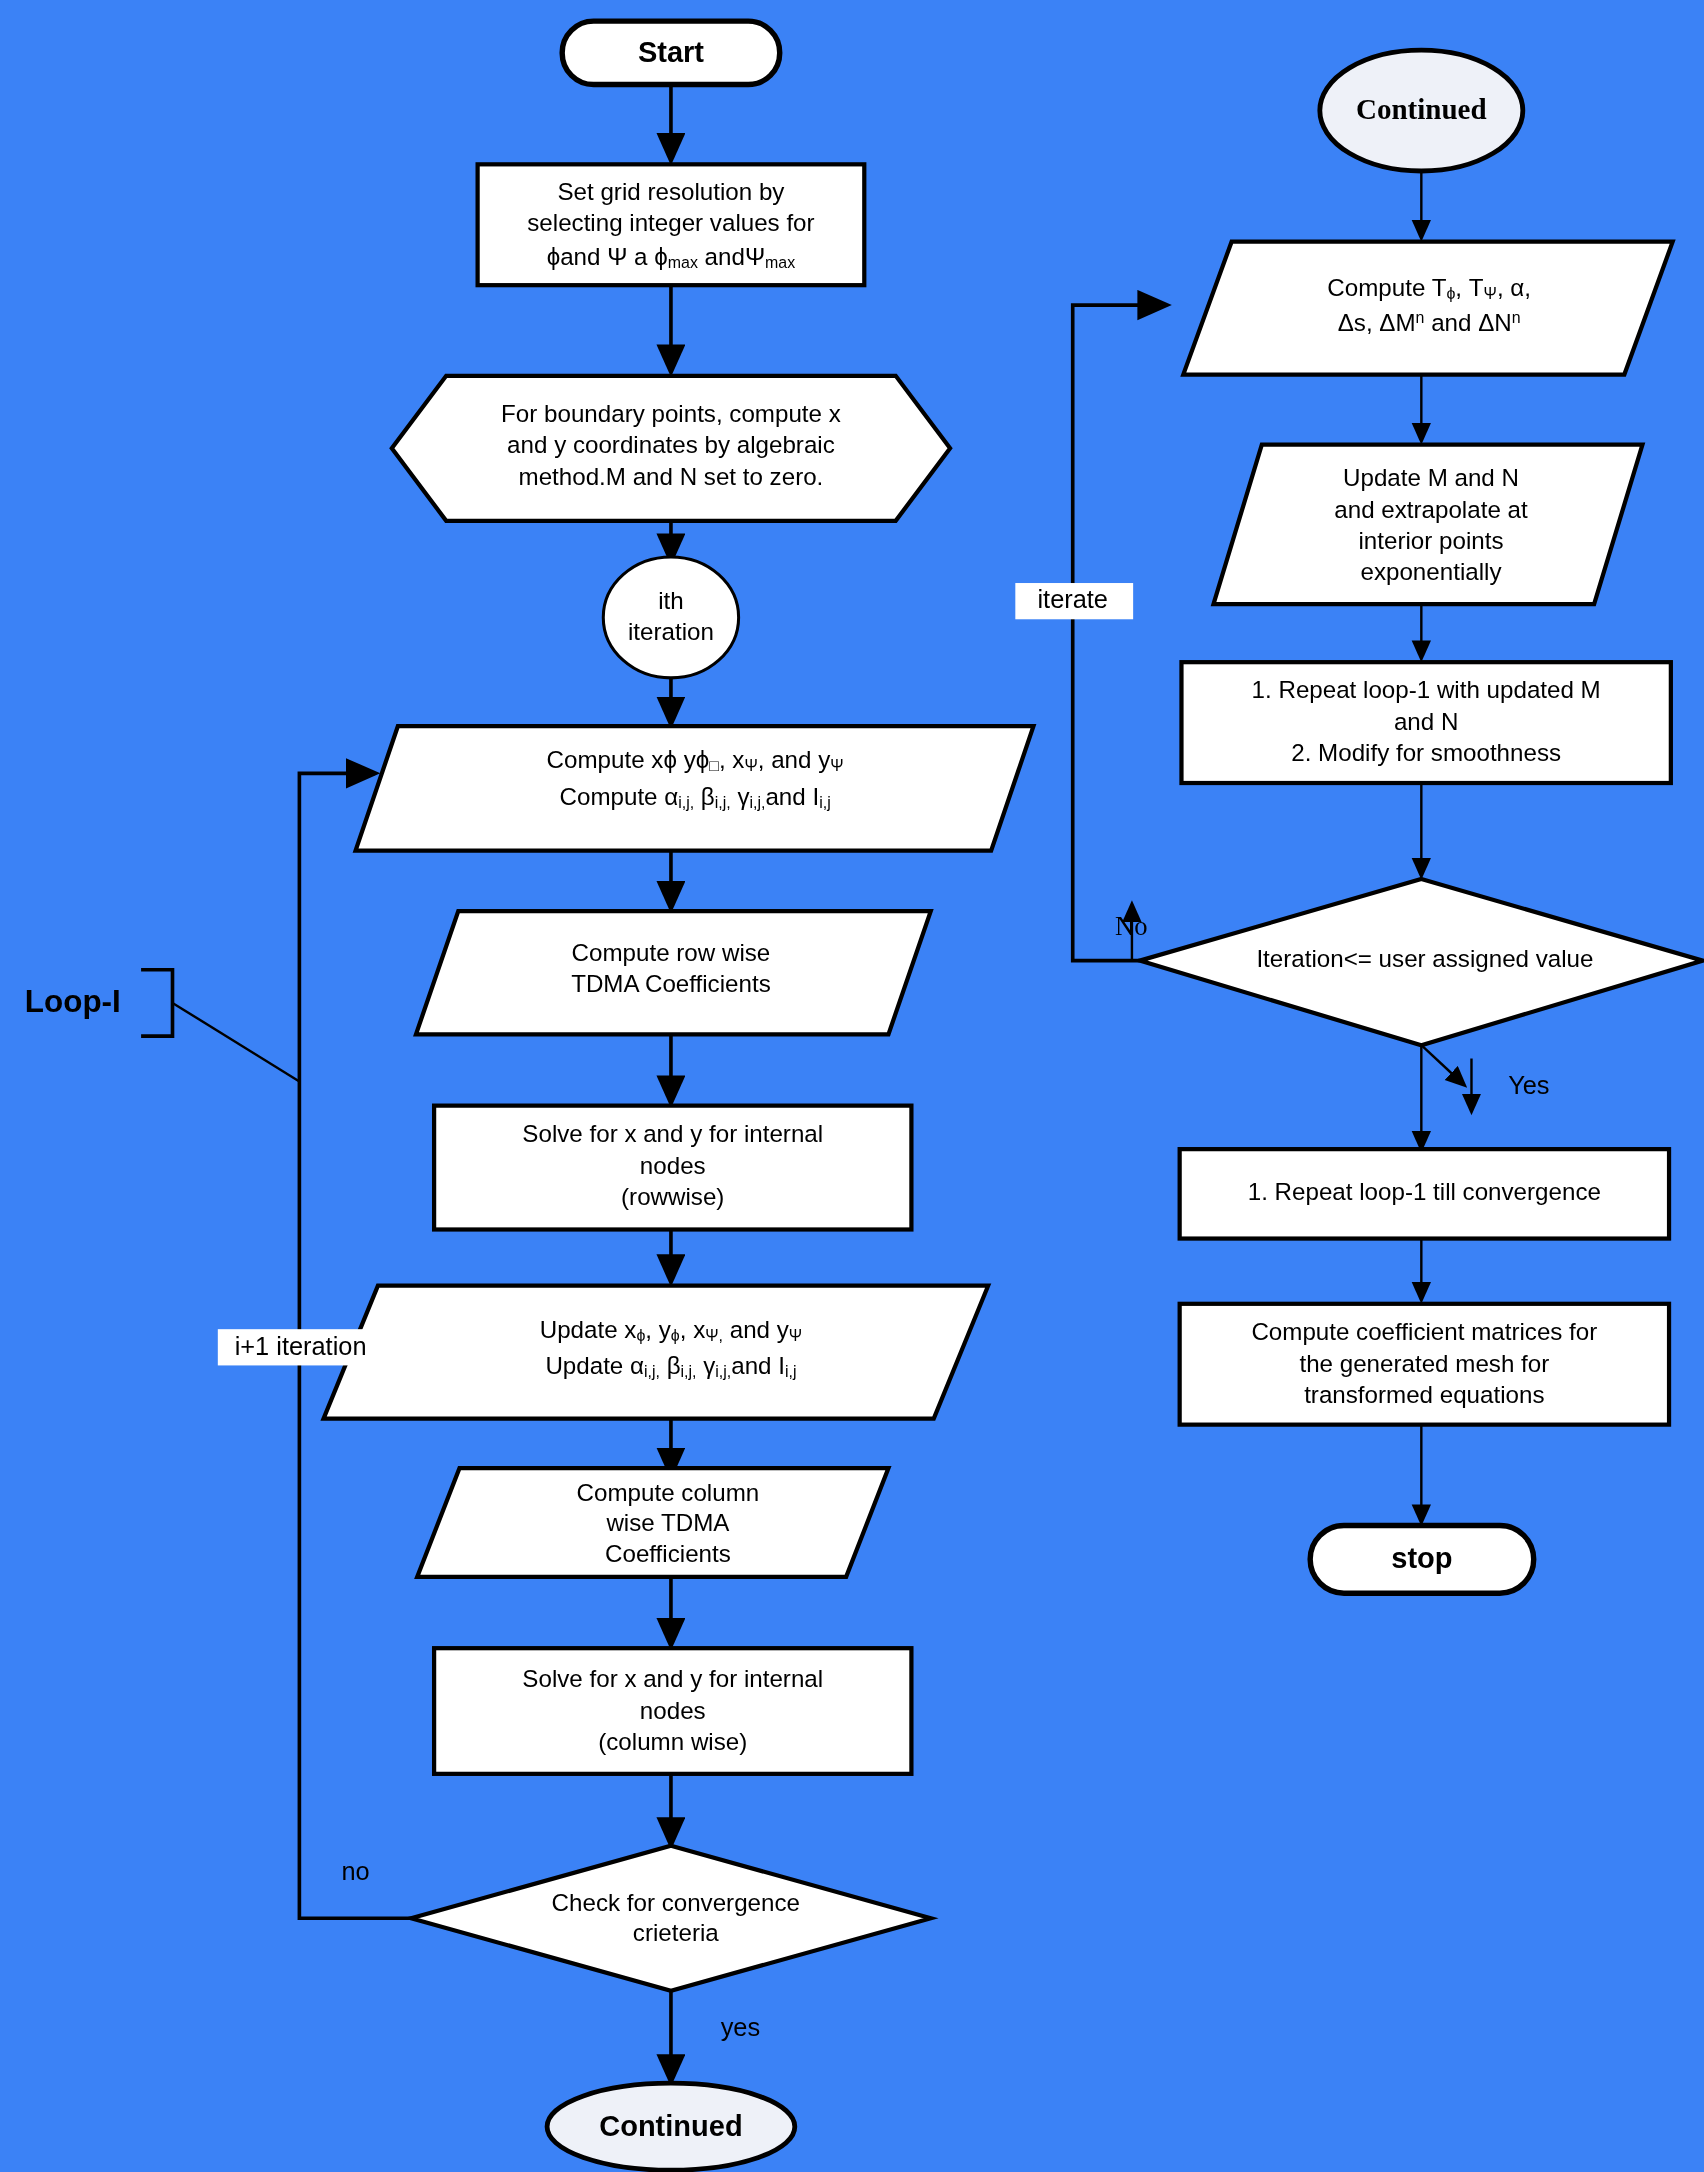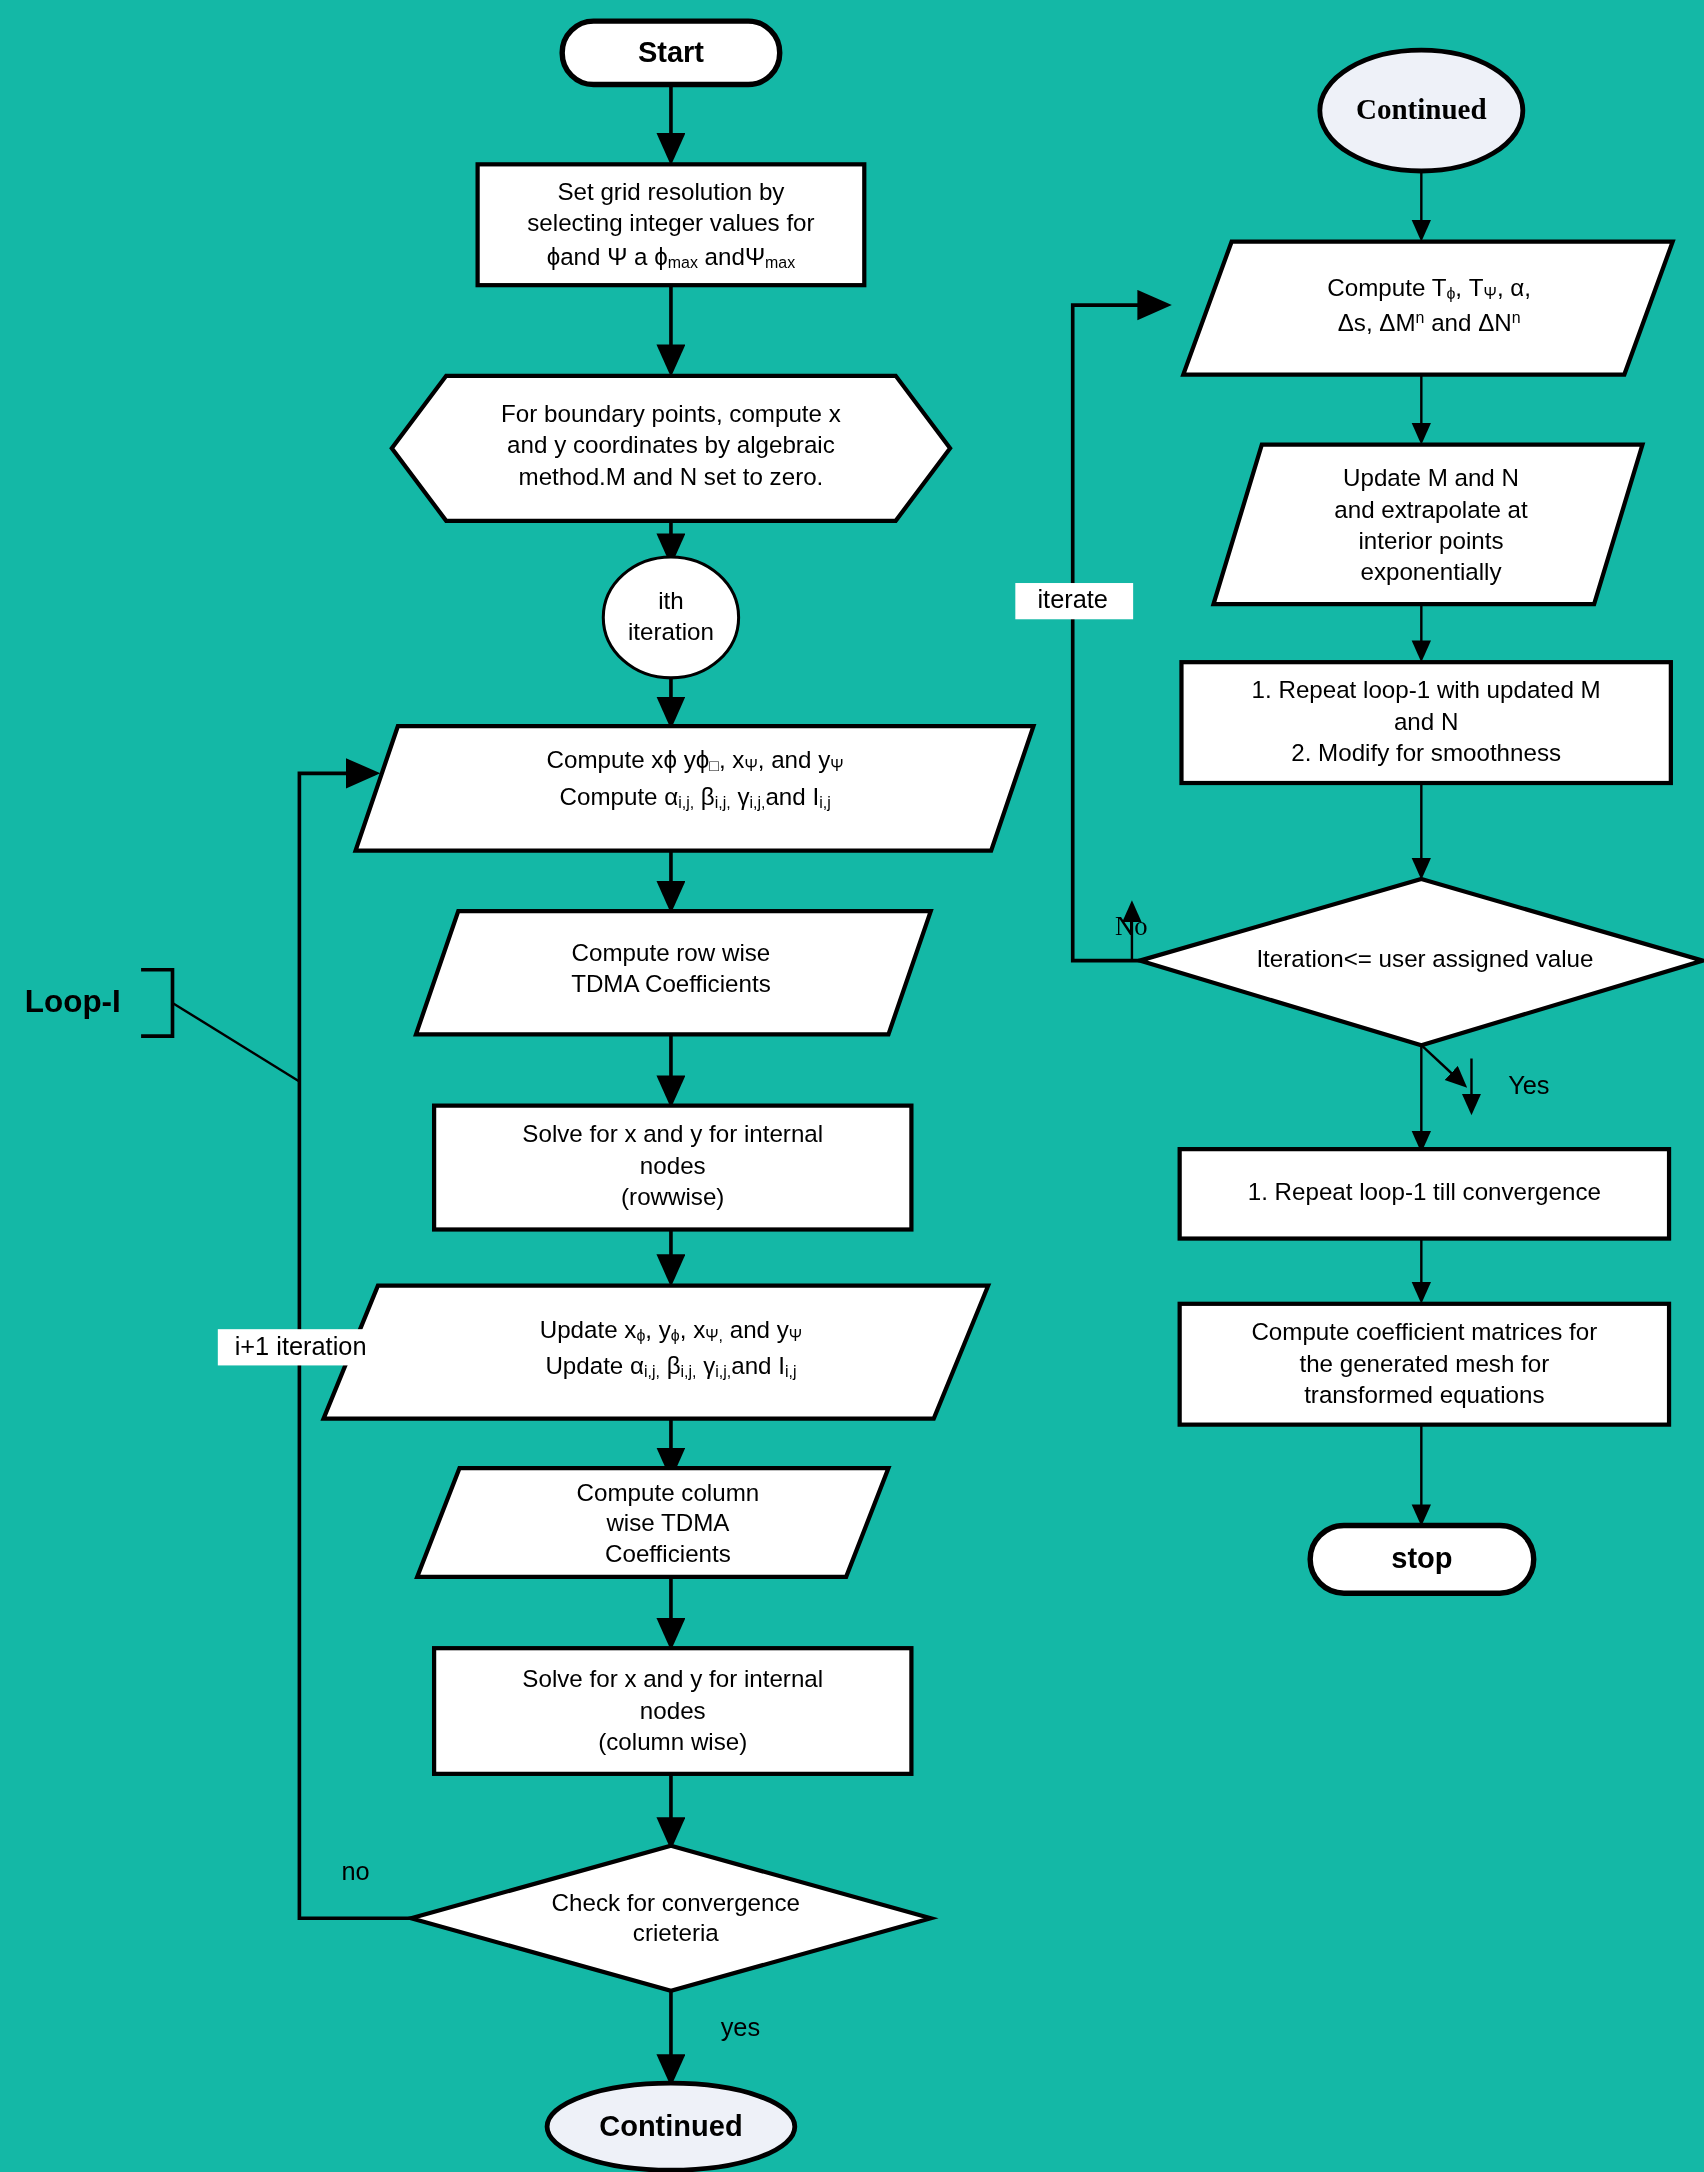--- a/index.html
+++ b/index.html
@@ -1,17 +1,17 @@
 <!DOCTYPE html>
 <html style="font-size:9.7px"><head>
 <meta charset="utf-8">
 <style>
   html,body{margin:0;padding:0;background:#ffffff;}
   body{font-family:"Liberation Sans", sans-serif;}
-  #page{position:relative;width:1705px;height:2172px;background:#14b8a6;overflow:hidden;}
+  #page{position:relative;width:1705px;height:2172px;background:#3b82f6;overflow:hidden;}
   svg{position:absolute;left:0;top:0;width:1705px;height:2172px;}
   .shape{fill:#ffffff;stroke:#000000;stroke-width:7;}
   .shape-thin{fill:#ffffff;stroke:#000000;stroke-width:5;}
   .term{fill:#ffffff;stroke:#000000;stroke-width:9;}
   .conn{fill:#eef1f8;stroke:#000000;stroke-width:8;}
   .ln{stroke:#000000;stroke-width:6;fill:none;}
   .ln-thin{stroke:#000000;stroke-width:4;fill:none;}
   .txt{font-family:"Liberation Sans", sans-serif;font-size:40px;fill:#000;text-anchor:middle;dominant-baseline:middle;}
   .txt-b{font-family:"Liberation Sans", sans-serif;font-size:48px;font-weight:bold;fill:#000;text-anchor:middle;dominant-baseline:middle;}
   .txt-serif-b{font-family:"Liberation Serif", serif;font-size:48px;font-weight:bold;fill:#000;text-anchor:middle;dominant-baseline:middle;}

